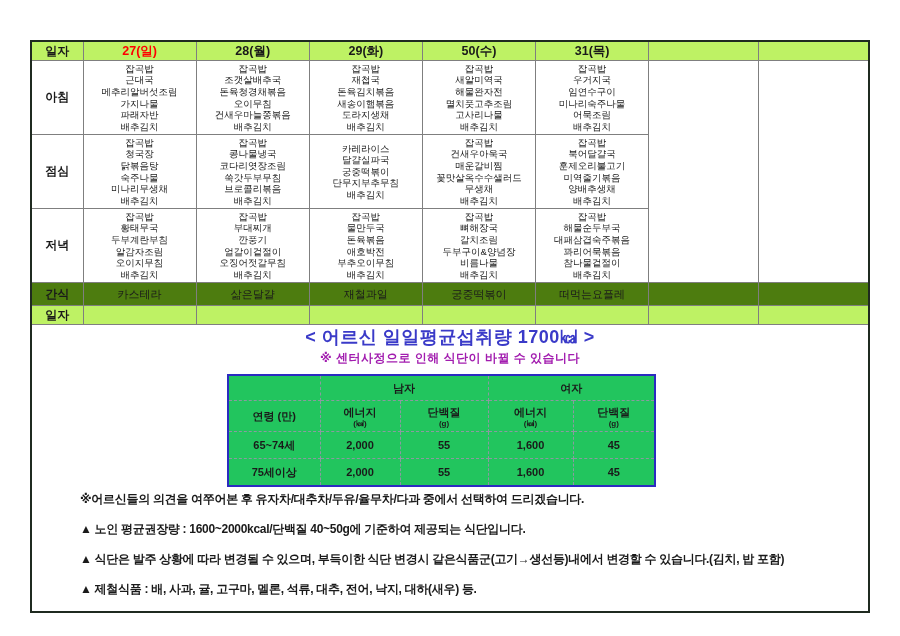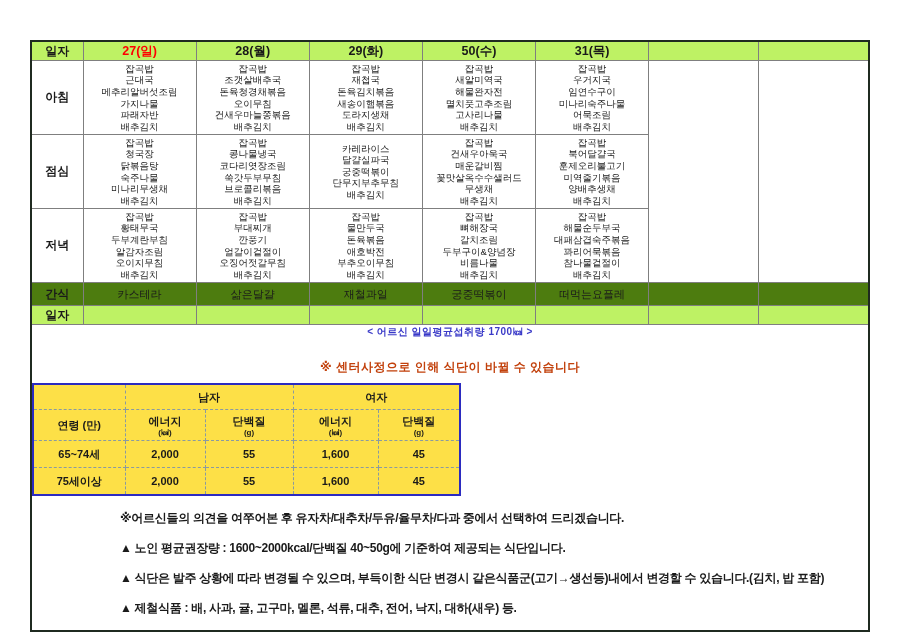--- a/index.html
+++ b/index.html
@@ -10,31 +10,31 @@
   table.menu-table td{border:1px solid #7f7f7f;text-align:center;vertical-align:middle;
         overflow:hidden;padding:0;}
   .teal{background:#bef264;}
   .tan{background:#4d7c0f;}
   .lbl{font-weight:bold;font-size:12px;}
   .dhead{font-weight:bold;font-size:12.5px;height:18px;}
   .menu{font-size:9.5px;line-height:11.6px;white-space:pre-line;height:73px;margin-left:28px;}
   .snack{font-size:11px;height:22px;}
   .r-date2 td{height:18px;}
   .bottom-cell{height:267px;vertical-align:top;text-align:center;padding-top:13px;}
-  .info-title{font-size:10px;font-weight:bold;color:#3a3ac8;letter-spacing:0.5px;}
-  .info-sub{font-size:12px;font-weight:bold;color:#c2410c;margin-top:20px;letter-spacing:0.5px;}
-  table.nut-table{border-collapse:collapse;table-layout:fixed;margin-top:7px;
-        border:2px solid #2b2bc0;background:#fde047;}
+  .info-title{font-size:18px;font-weight:bold;color:#3a3ac8;letter-spacing:0.5px;}
+  .info-sub{font-size:12px;font-weight:bold;color:#a21caf;margin-top:1px;letter-spacing:0.5px;}
+  table.nut-table{border-collapse:collapse;table-layout:fixed;margin-left:195px;margin-top:7px;
+        border:2px solid #2b2bc0;background:#22c55e;}
   table.nut-table td{border:1px dashed #8a9aa0;text-align:center;vertical-align:middle;
         font-size:11px;font-weight:bold;padding:0;}
   .nut-h1 td{height:24px;}
   .nut-h2 td{height:30px;}
   .nut-row td{height:26px;}
   .unit{display:block;font-size:8px;font-weight:bold;line-height:8px;}
-  .notes{margin-top:14px;text-align:left;padding-left:88px;}
+  .notes{margin-top:4px;text-align:left;padding-left:48px;}
   .note-line{font-size:12px;font-weight:bold;margin-bottom:13px;letter-spacing:-0.3px;
         white-space:nowrap;}
 </style>
 </head>
 <body>
 
 <div class="page">
   <table class="menu-table">
     <colgroup>
       <col style="width:52px">

